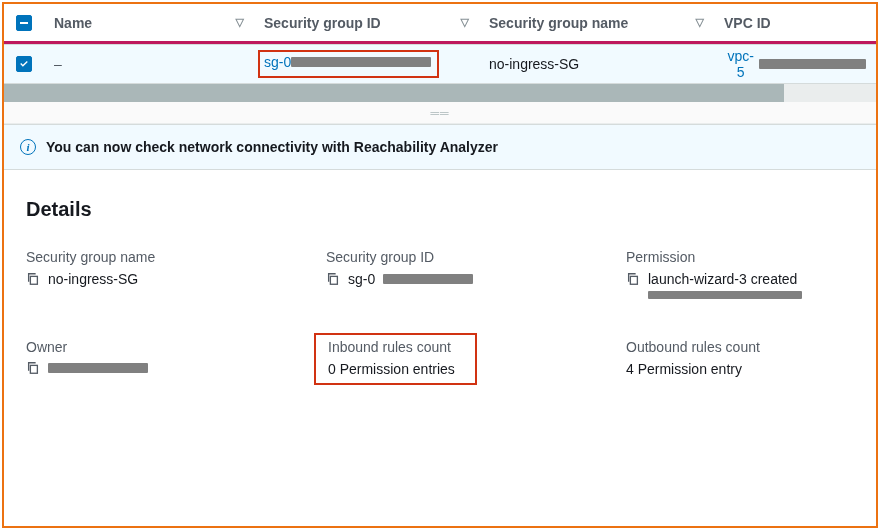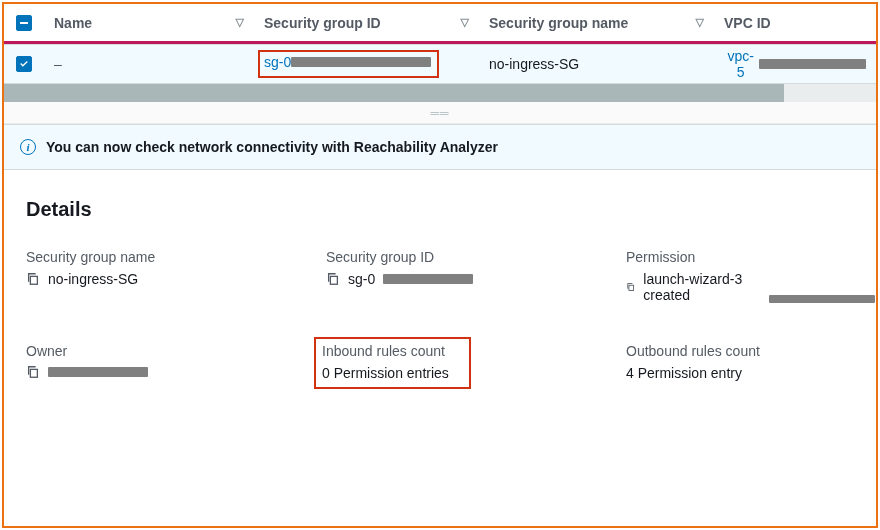--- a/index.html
+++ b/index.html
@@ -21,21 +21,21 @@
   .cell.col-name { color:#545b64; }
   .linkish { color:#0073bb; }
   .redact { display:inline-block; background:#808080; height:10px; vertical-align:middle; border-radius:1px; }
   .rd-sm { width:90px; }
   .rd-sg { width:140px; }
   .rd-owner { width:100px; }
   .rd-vpc { width:110px; }
   .rd-desc { width:154px; height:8px; }
 
   .highlight-red { border:2px solid #d13212; padding:0 6px 4px 4px; margin-left:-6px; display:inline-flex; align-items:center; height:28px; }
-  .highlight-red2 { border:2px solid #d13212; padding:4px 20px 6px 6px; margin:-6px -12px; display:inline-block; }
+  .highlight-red2 { border:2px solid #d13212; padding:4px 20px 6px 12px; margin:-6px -12px; display:inline-block; }
 
   .checkbox { width:16px; height:16px; background:#0073bb; border:1px solid #0073bb; border-radius:2px; display:flex; align-items:center; justify-content:center; }
   .checkbox.minus::after { content:""; width:8px; height:2px; background:#fff; }
   .checkbox.check svg { width:12px; height:12px; fill:#fff; }
 
   .scrollbar-strip { height:18px; background:#aab7b8; width:780px; }
   .scrollbar-track { height:18px; background:#eaeded; display:flex; }
   .resize-strip { height:22px; background:#fafafa; border-bottom:1px solid #eaeded; display:flex; align-items:center; justify-content:center; color:#aab7b8; letter-spacing:1px; font-size:12px; }
 
   
@@ -135,21 +135,21 @@
               <rect x="5" y="5" width="8" height="9"></rect>
               <path d="M3 11V2h8"></path>
             </svg>
           <span><span>sg-0</span></span>
             <span class="redact rd-sm"></span>
         </div>
       </div>
 
       <div>
         <div class="field-label">Permission</div>
-        <div class="field-value" style="flex-direction:row; align-items:flex-end; gap:4px;">
+        <div class="field-value" style="flex-direction:column; align-items:flex-start; gap:4px;">
           <div style="display:flex; align-items:center; gap:8px;">
             <svg class="copy-icon" viewBox="0 0 16 16" fill="none" stroke="#545b64" stroke-width="1.5">
                 <rect x="5" y="5" width="8" height="9"></rect>
                 <path d="M3 11V2h8"></path>
               </svg>
             <span>launch-wizard-3 created</span>
           </div>
           <span class="redact rd-desc" style="margin-left:22px;"></span>
         </div>
       </div>

